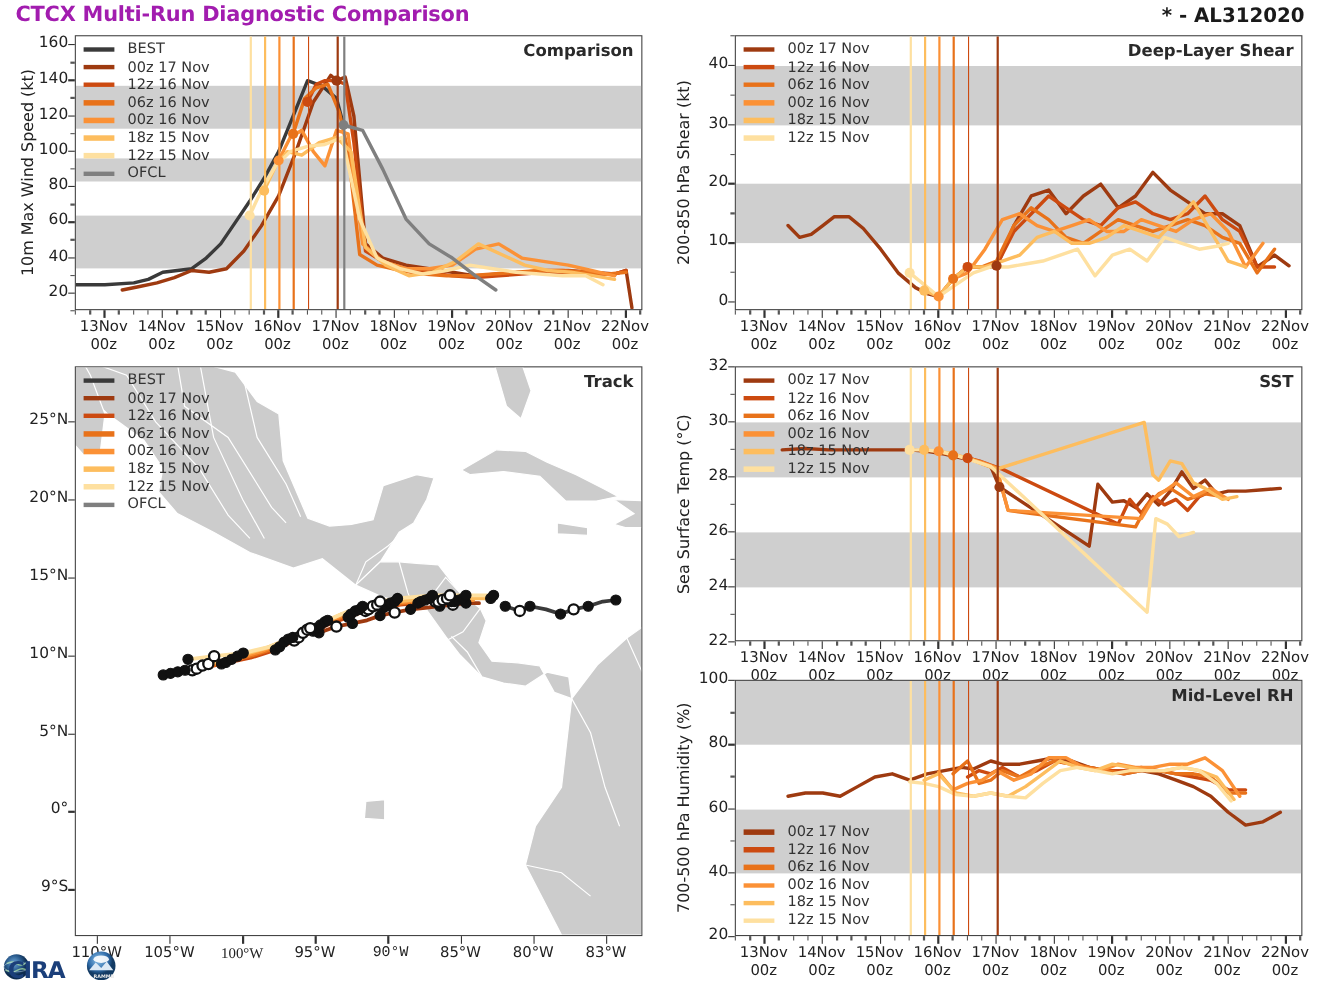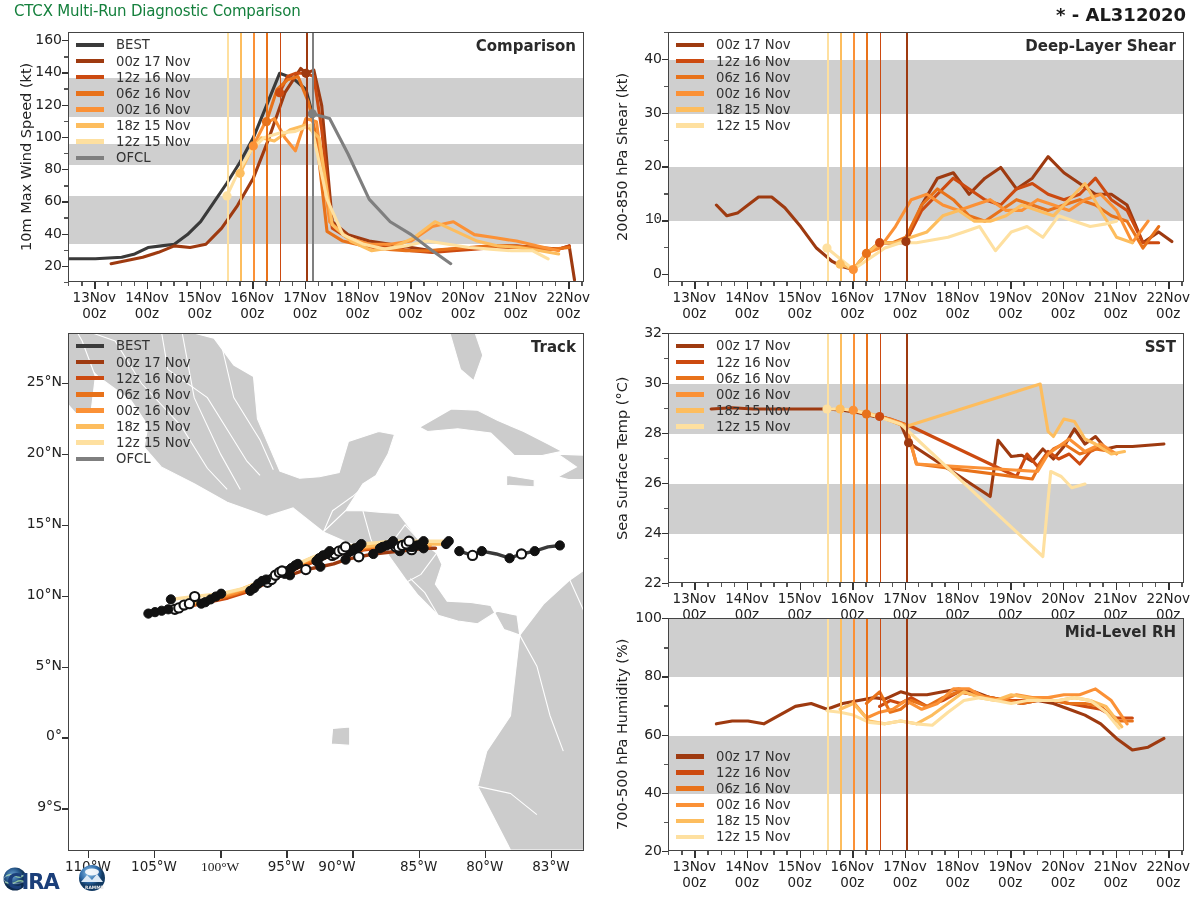--- a/index.html
+++ b/index.html
@@ -9,22 +9,22 @@
     font-family:"DejaVu Sans", sans-serif;
     overflow:hidden;
     position:relative;
     color:#222;
   }
   .page{position:absolute;left:0;top:0;width:1200px;height:900px;}
 
   
   #main-title{
     position:absolute;left:14px;top:2px;
-    font-size:15px;font-weight:normal;letter-spacing:-0.2px;
-    color:#15803d;
+    font-size:19px;font-weight:bold;letter-spacing:-0.2px;
+    color:#a21caf;
     font-family:"DejaVu Sans", sans-serif;
   }
   #storm-id{
     position:absolute;right:14px;top:4px;
     font-size:18px;font-weight:bold;color:#1a1a1a;
   }
 
   
   .panel{position:absolute;box-sizing:border-box;}
   .plot{
@@ -272,21 +272,21 @@
         <div class="legend-row">
           <div class="legend-swatch" style="background:#fee0a0;"></div>
           <div class="legend-label">12z 15 Nov</div>
         </div>
       </div>
   </div>
   <div id="ylab-shear" class="ylab" style="left: 614px; top: 241px; transform: rotate(-90deg);">200-850 hPa Shear (kt)</div>
   <div id="axis-shear">
       <div class="ytick" style="left:626px;top:264.93548387096774px;width:36px;">0</div>
       <div class="ytickmark" style="left:662px;top:273.93548387096774px;width:6px;"></div>
-      <div class="ytick" style="left:626px;top:211.1720430107527px;width:36px;font-family:Liberation Mono, monospace;">10</div>
+      <div class="ytick" style="left:626px;top:211.1720430107527px;width:36px;">10</div>
       <div class="ytickmark" style="left:662px;top:220.1720430107527px;width:6px;"></div>
       <div class="ytick" style="left:626px;top:157.40860215053766px;width:36px;">20</div>
       <div class="ytickmark" style="left:662px;top:166.40860215053766px;width:6px;"></div>
       <div class="ytick" style="left:626px;top:103.64516129032259px;width:36px;">30</div>
       <div class="ytickmark" style="left:662px;top:112.64516129032259px;width:6px;"></div>
       <div class="ytick" style="left:626px;top:49.88172043010752px;width:36px;">40</div>
       <div class="ytickmark" style="left:662px;top:58.88172043010752px;width:6px;"></div>
       <div class="ytickmark minor" style="left:664px;top:247.05376344086022px;width:4px;"></div>
       <div class="ytickmark minor" style="left:664px;top:193.29032258064515px;width:4px;"></div>
       <div class="ytickmark minor" style="left:664px;top:139.52688172043008px;width:4px;"></div>
@@ -512,21 +512,21 @@
       <div class="ytickmark" style="left:62px;top:808.4246575342465px;width:6px;"></div>
       <div class="xtickmark" style="left:87.84615384615384px;top:851px;height:7px;"></div>
       <div class="xtick" style="left:49.84615384615384px;top:859px;width:76px;">110°W</div>
       <div class="xtickmark" style="left:154px;top:851px;height:7px;"></div>
       <div class="xtick" style="left:116px;top:859px;width:76px;">105°W</div>
       <div class="xtickmark" style="left:220.15384615384616px;top:851px;height:7px;"></div>
       <div class="xtick" style="left:182.15384615384616px;top:859px;width:76px;font-family:Liberation Serif, serif;">100°W</div>
       <div class="xtickmark" style="left:286.30769230769226px;top:851px;height:7px;"></div>
       <div class="xtick" style="left:248.30769230769226px;top:859px;width:76px;">95°W</div>
       <div class="xtickmark" style="left:352.4615384615385px;top:851px;height:7px;"></div>
-      <div class="xtick" style="left:299px;top:859px;width:76px;">90°W</div>
+      <div class="xtick" style="left:317px;top:859px;width:76px;font-family:Liberation Mono, monospace;">90°W</div>
       <div class="xtickmark" style="left:418.61538461538464px;top:851px;height:7px;"></div>
       <div class="xtick" style="left:380.61538461538464px;top:859px;width:76px;">85°W</div>
       <div class="xtickmark" style="left:484.7692307692308px;top:851px;height:7px;"></div>
       <div class="xtick" style="left:446.7692307692308px;top:859px;width:76px;">80°W</div>
       <div class="xtickmark" style="left:550.9230769230769px;top:851px;height:7px;"></div>
       <div class="xtick" style="left:512.9230769230769px;top:859px;width:76px;">83°W</div>
     </div>
 
   <div class="panel" id="panel-sst" style="left:668px;top:333px;width:516px;height:250px;">
     <div class="plot" id="plot-sst">

